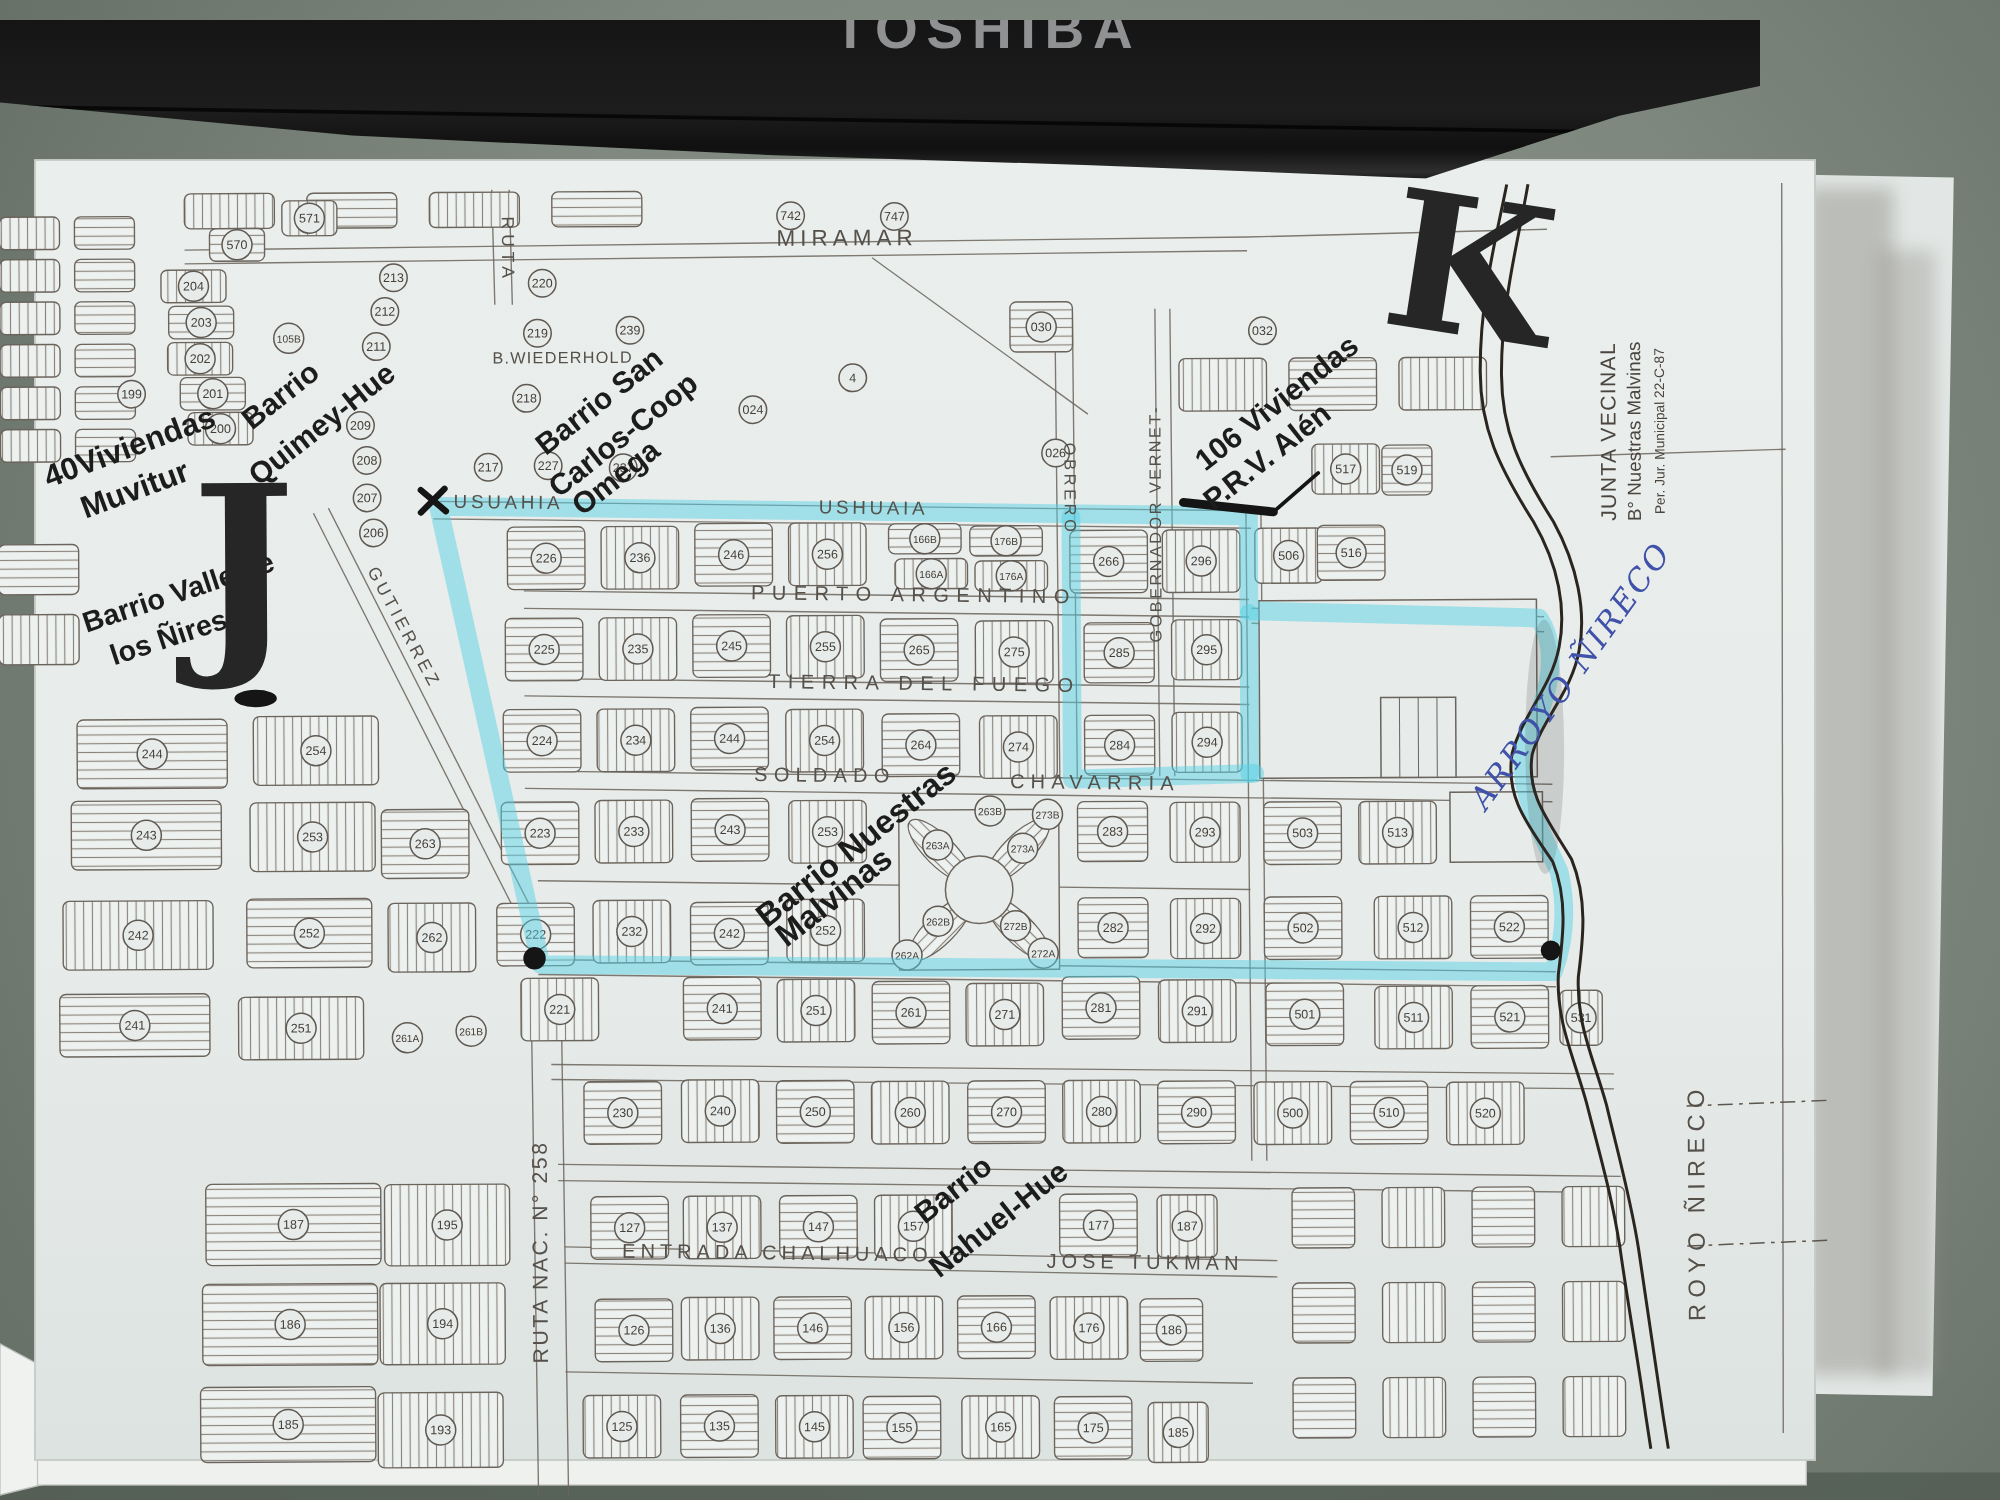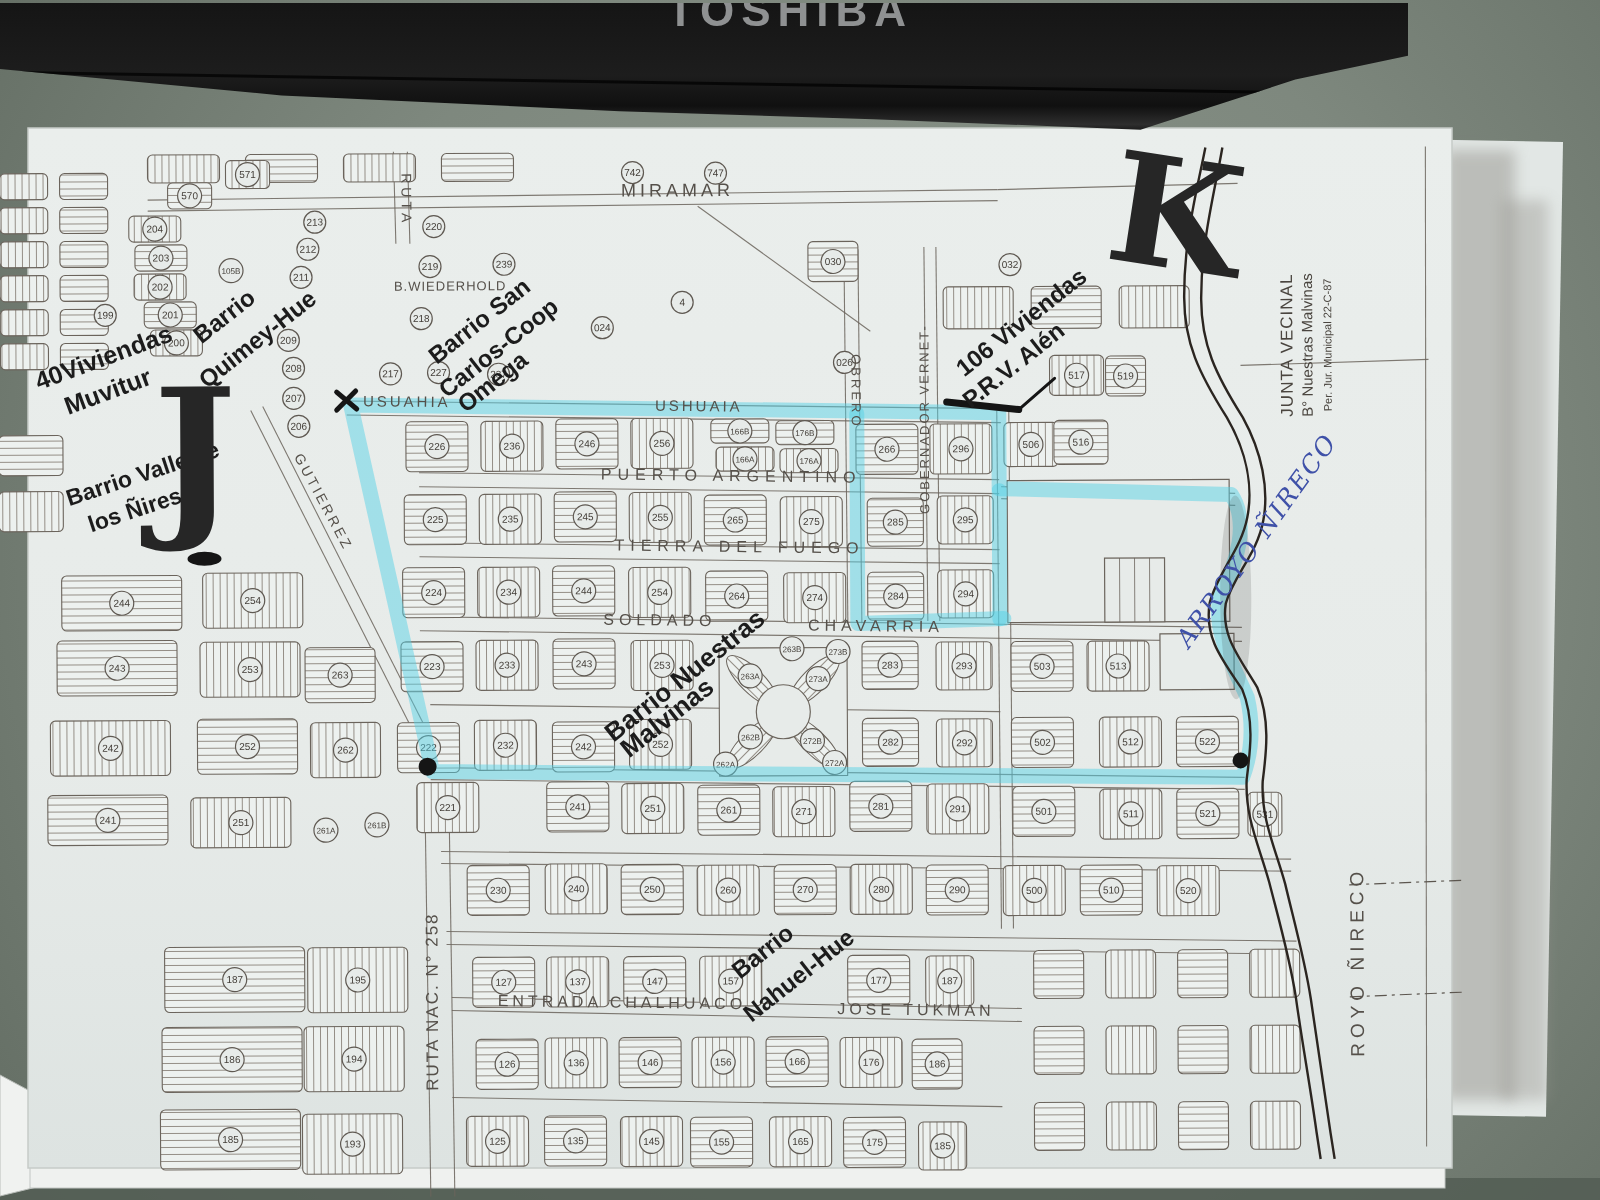--- a/index.html
+++ b/index.html
@@ -4,21 +4,21 @@
 <style>
   html,body{margin:0;padding:0;}
   body{
     width:1600px;height:1200px;overflow:hidden;position:relative;
     background:radial-gradient(circle at 55% 45%, #8d978c 0%, #7e887e 55%, #636d63 100%);
     font-family:"Liberation Sans", sans-serif;
   }
   .scene{position:absolute;inset:0;}
   
   .laptop{
-    position:absolute;left:0;top:3px;width:1408px;height:132px;z-index:40;
+    position:absolute;left:0;top:16px;width:1408px;height:132px;z-index:40;
     background:linear-gradient(180deg,#151515 0%,#1d1d1d 55%,#101010 78%,#2e2e2e 92%,#0c0c0c 100%);
     clip-path:polygon(0% 0%,100% 0%,100% 40%,92% 58%,81% 96%,62% 88%,44% 82%,20% 70%,0% 50%);
   }
   .laptop-inner-line{position:absolute;left:0;top:78px;width:1300px;height:3px;background:#000;opacity:.7;transform:rotate(0.9deg);}
   .brand{
     position:absolute;left:620px;top:-17px;width:340px;text-align:center;
     font-size:44px;font-weight:bold;letter-spacing:7px;color:#8f9192;
     font-family:"Liberation Sans",sans-serif;
   }
   .table-strip-bottom{position:absolute;left:0;top:1178px;width:1600px;height:22px;background:#525d54;opacity:.85;z-index:5;}

